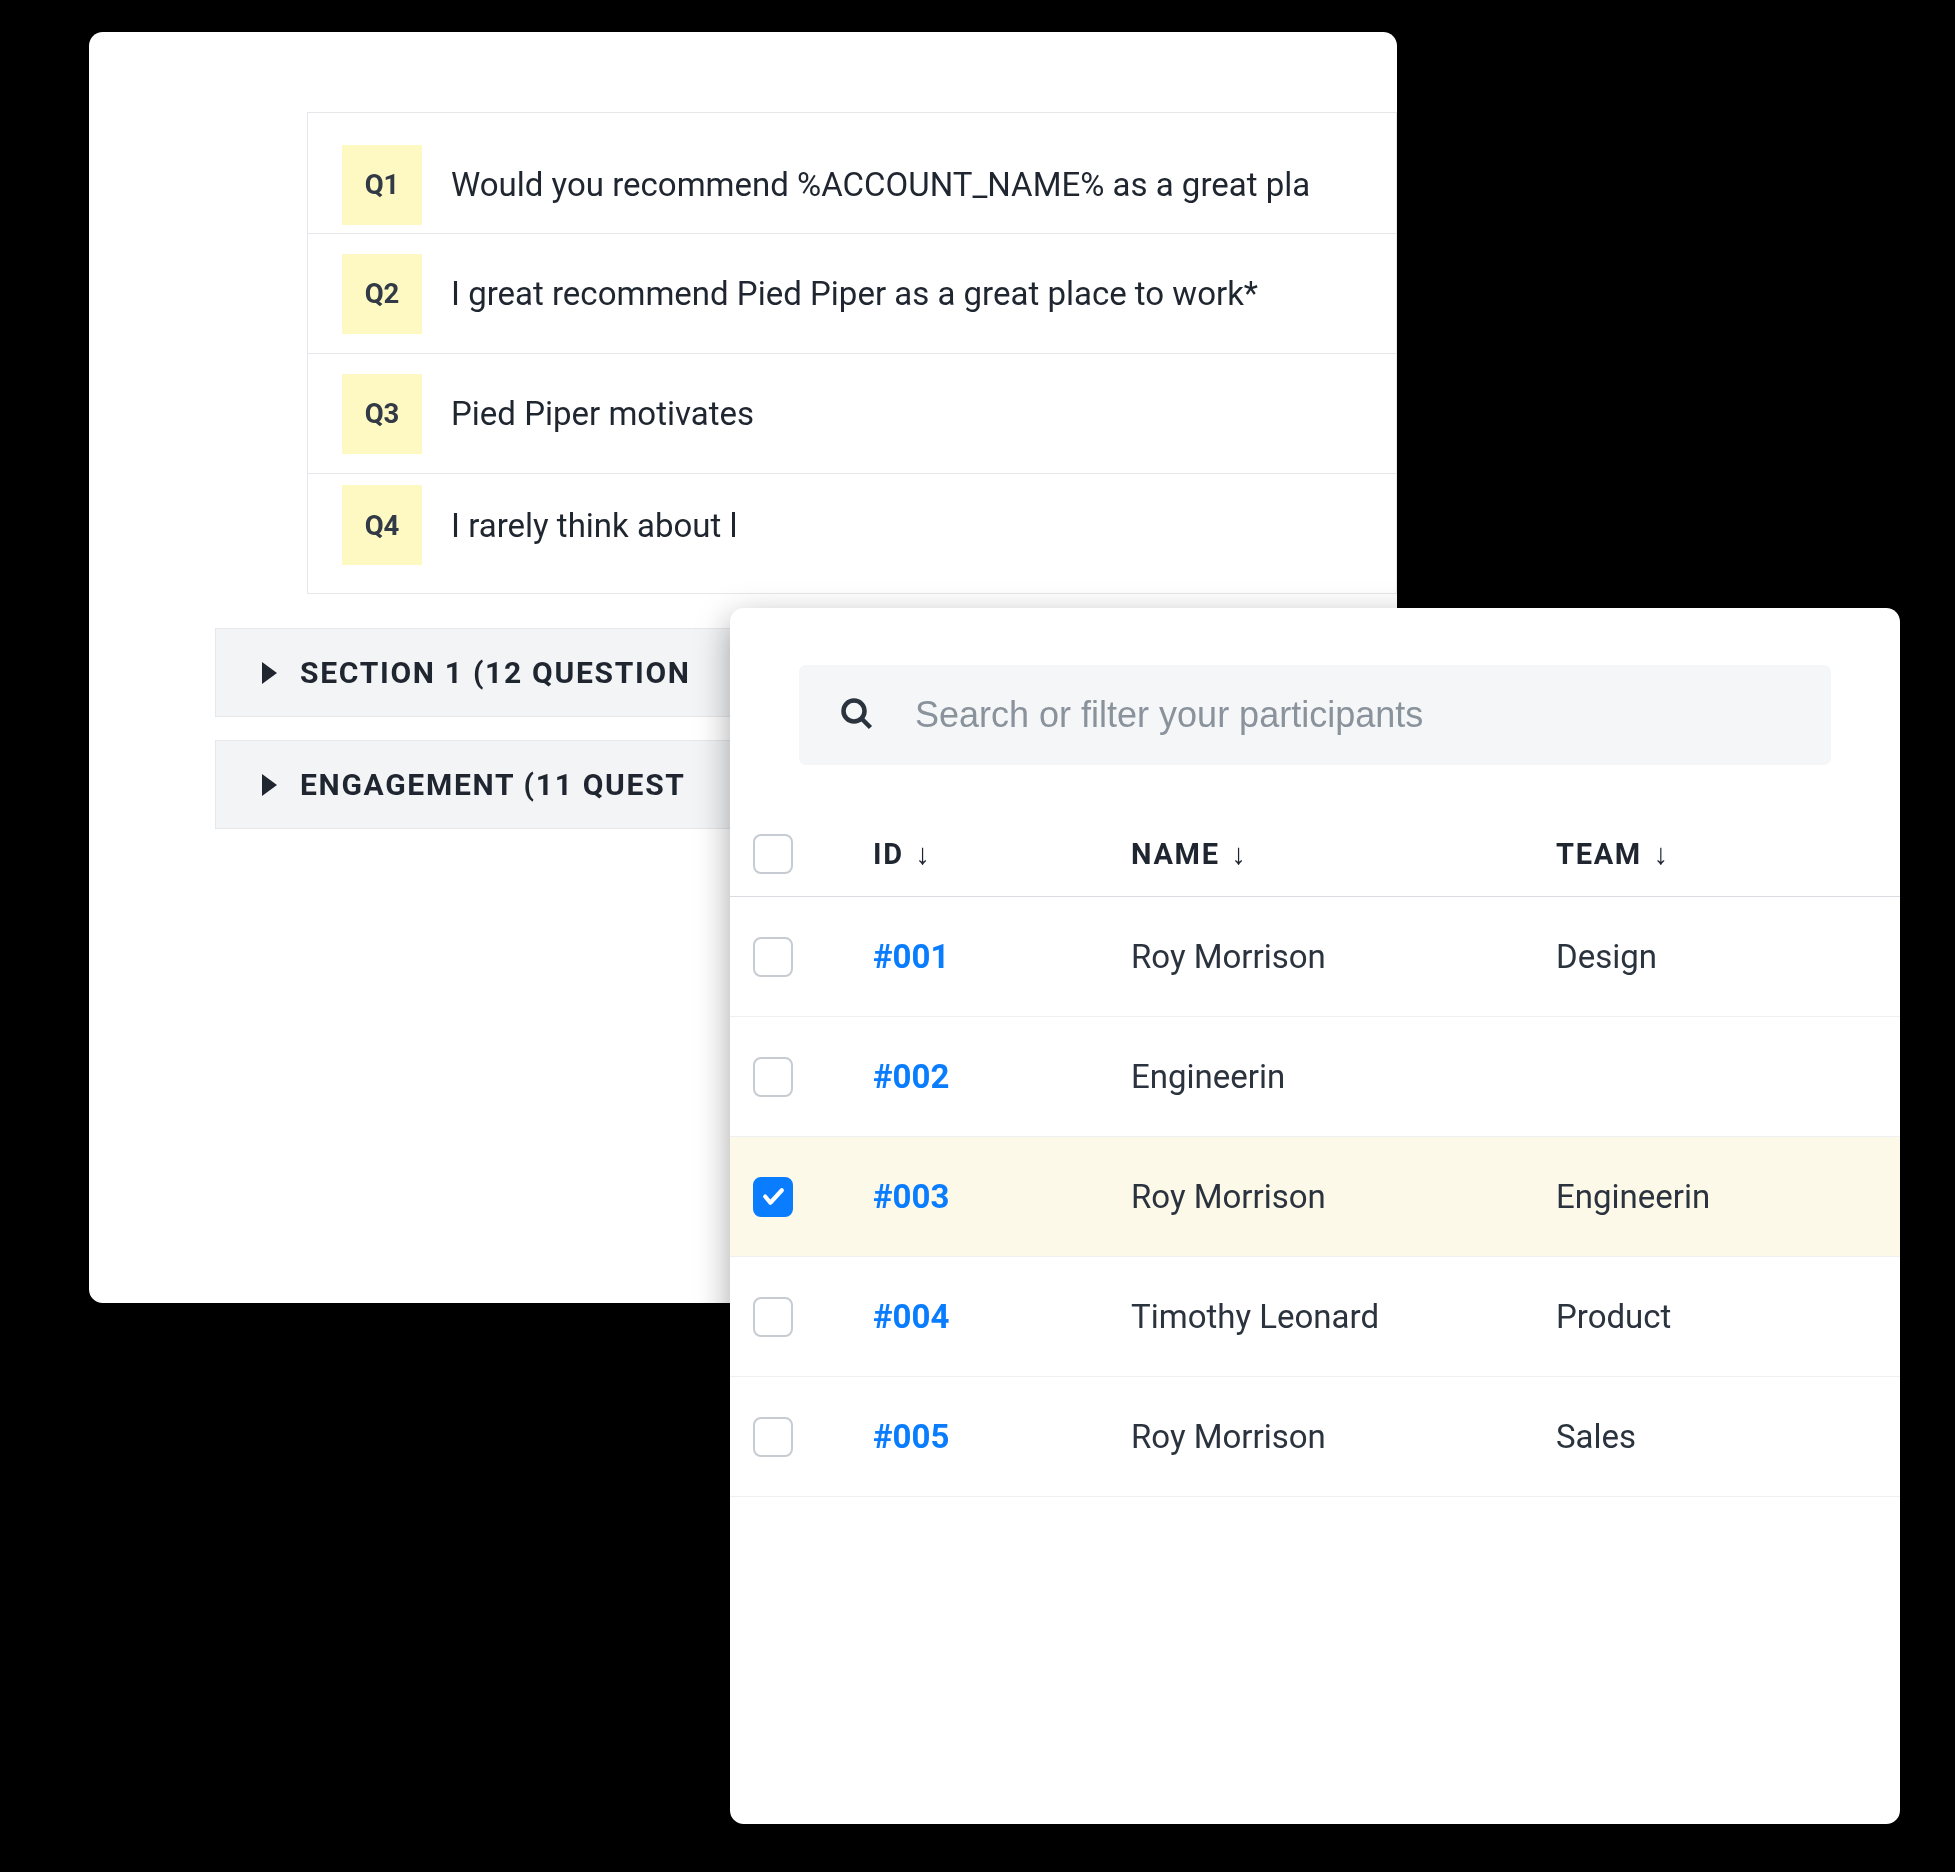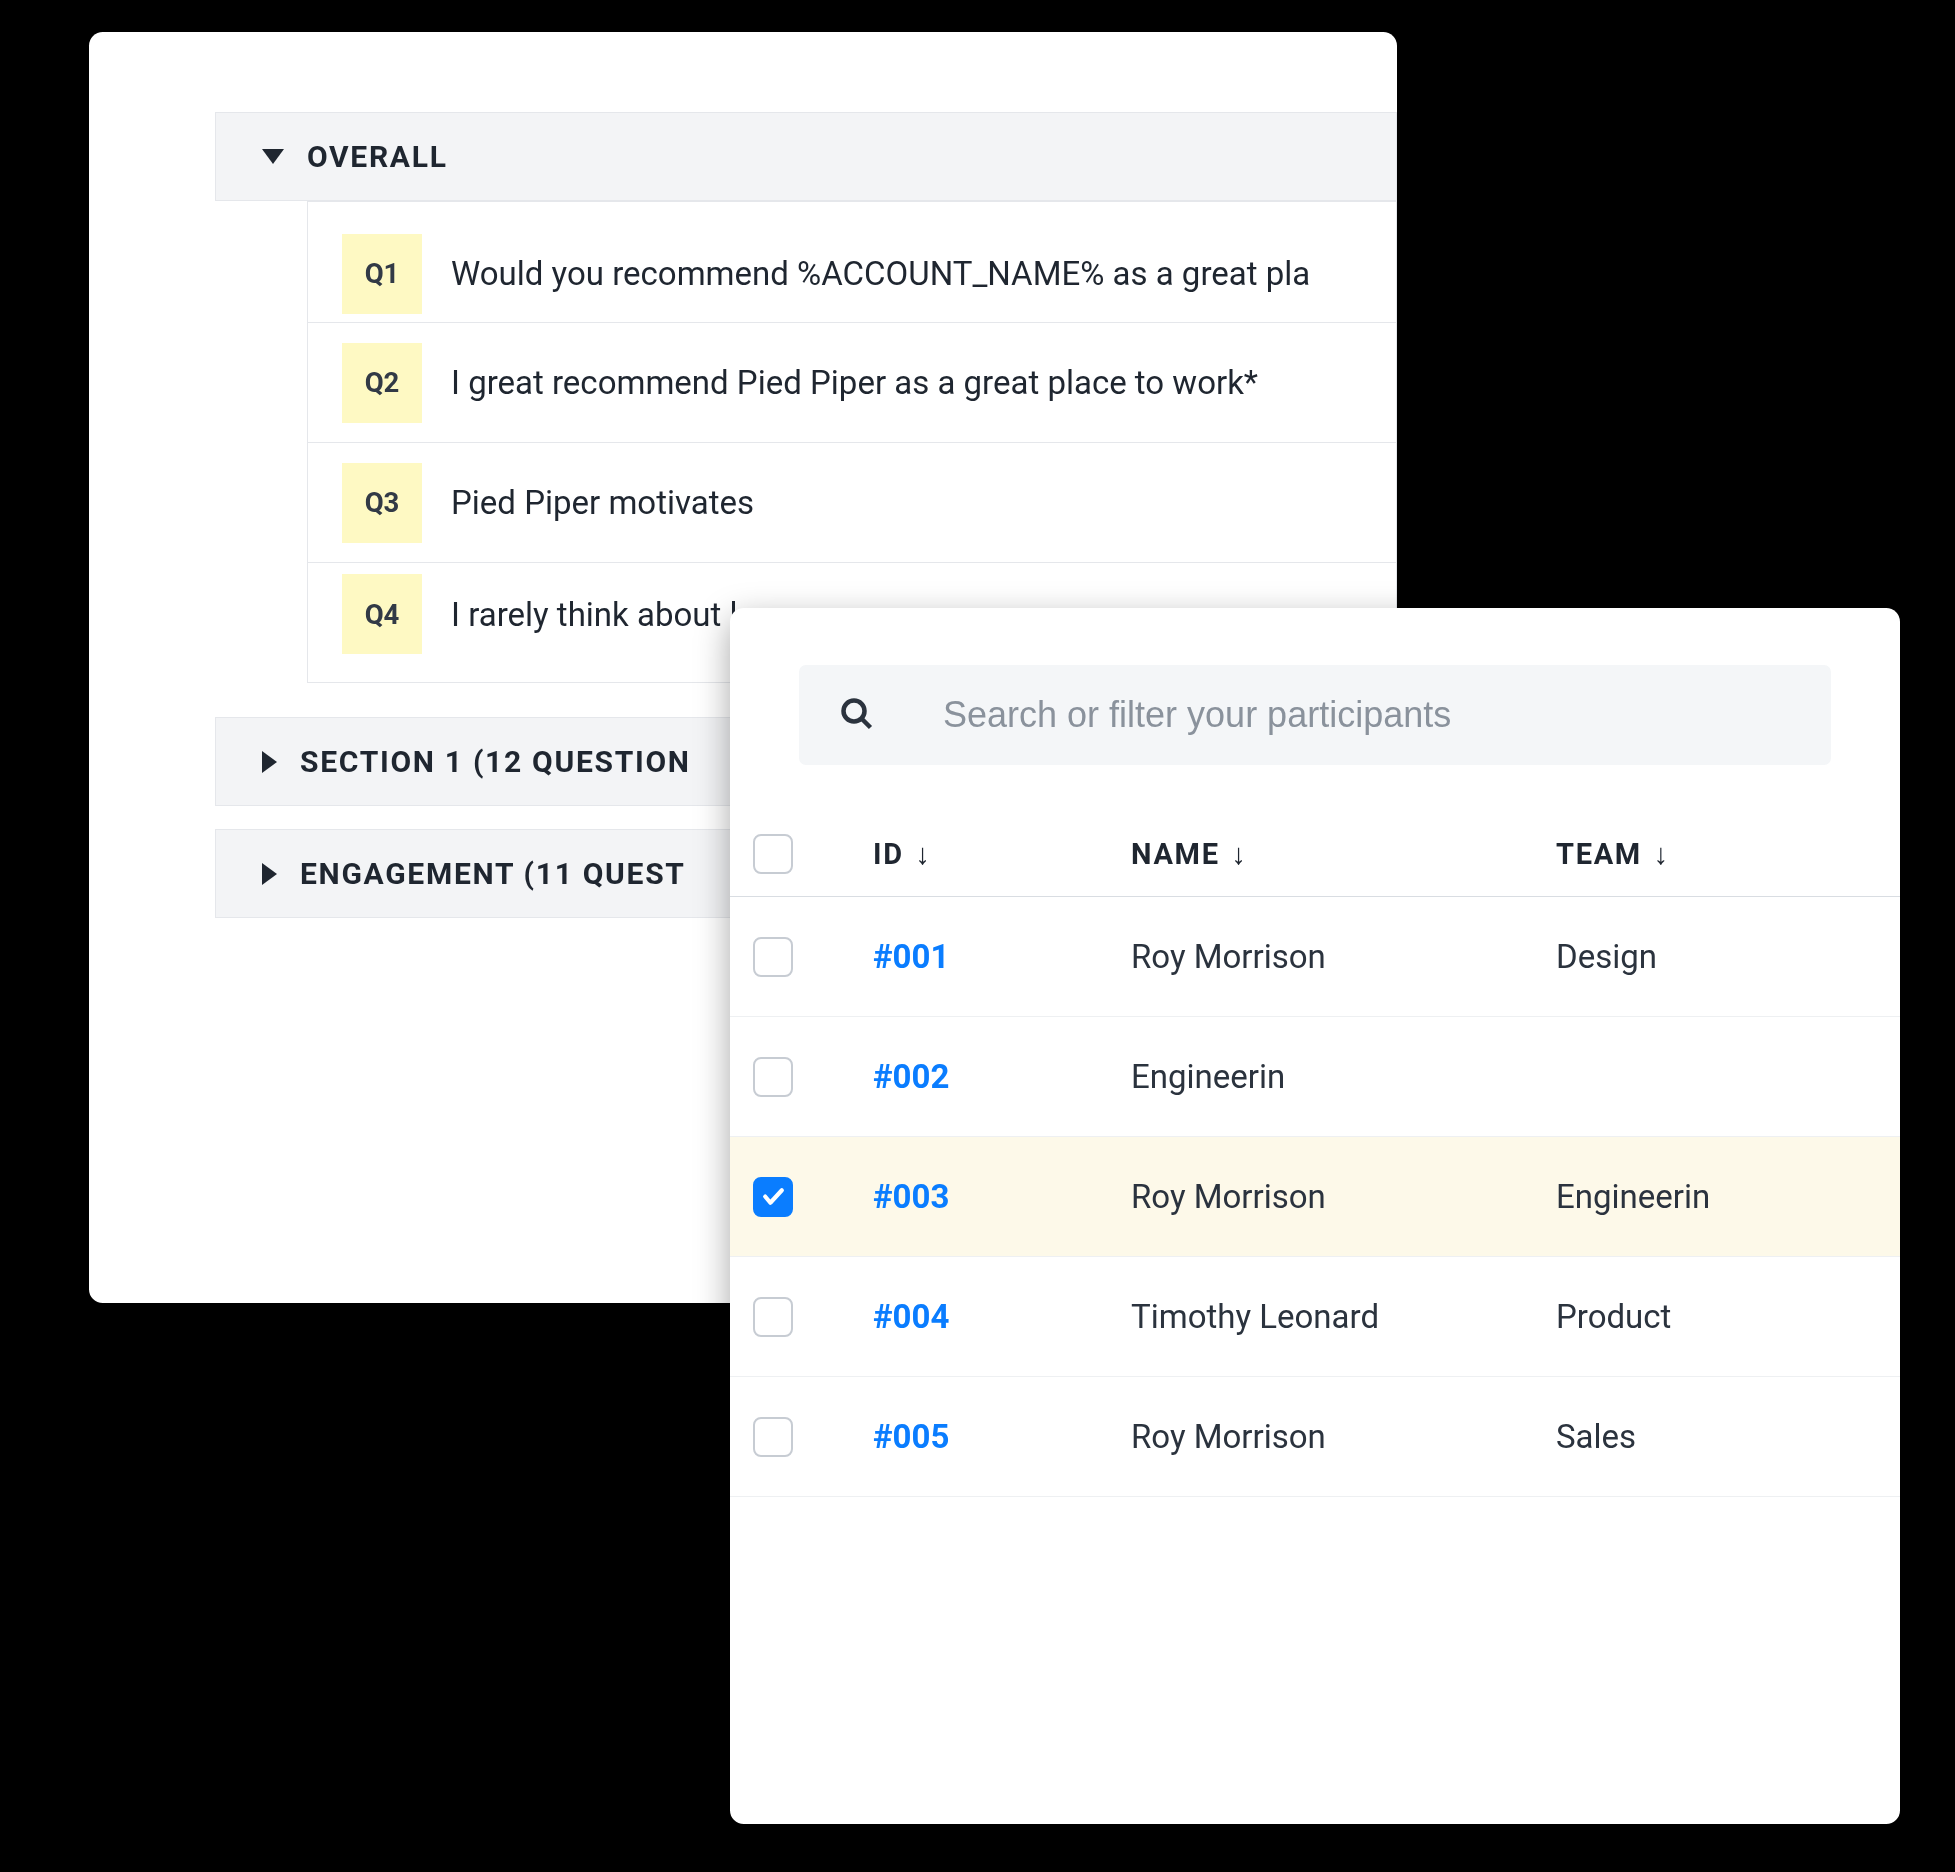--- a/index.html
+++ b/index.html
@@ -112,21 +112,20 @@
     margin: 0 69px 40px 69px;
   }
   .searchbar {
     margin: 0 69px 46px 69px;
     background: #f4f6f8;
     border-radius: 6.9px;
     height: 100px;
     display: flex;
     align-items: center;
     padding: 0 40px;
-    gap: 28px;
   }
   .search-icon svg { width: 36px; height: 36px; }
   .search-input {
     border: none;
     background: transparent;
     font-size: 36px;
     color: #5c6571;
     margin-left: 40px;
     flex: 1;
     outline: none;
@@ -187,24 +186,20 @@
     background: #0a7dff;
     border-color: #0a7dff;
   }
   .chk.on svg { width: 25px; height: 25px; }
 </style>
 </head>
 <body>
 
 <div class="card questions-card">
 
-  <div class="section-header">
-    <span class="tri tri-down"></span>
-    <span>OVERALL</span>
-  </div>
 
   <div class="qlist">
     <div class="qrow">
       <div class="qbadge">Q1</div>
       <div class="qtext">Would you recommend %ACCOUNT_NAME% as a great pla</div>
     </div>
     <div class="qrow">
       <div class="qbadge">Q2</div>
       <div class="qtext">I great recommend Pied Piper as a great place to work*</div>
     </div>

